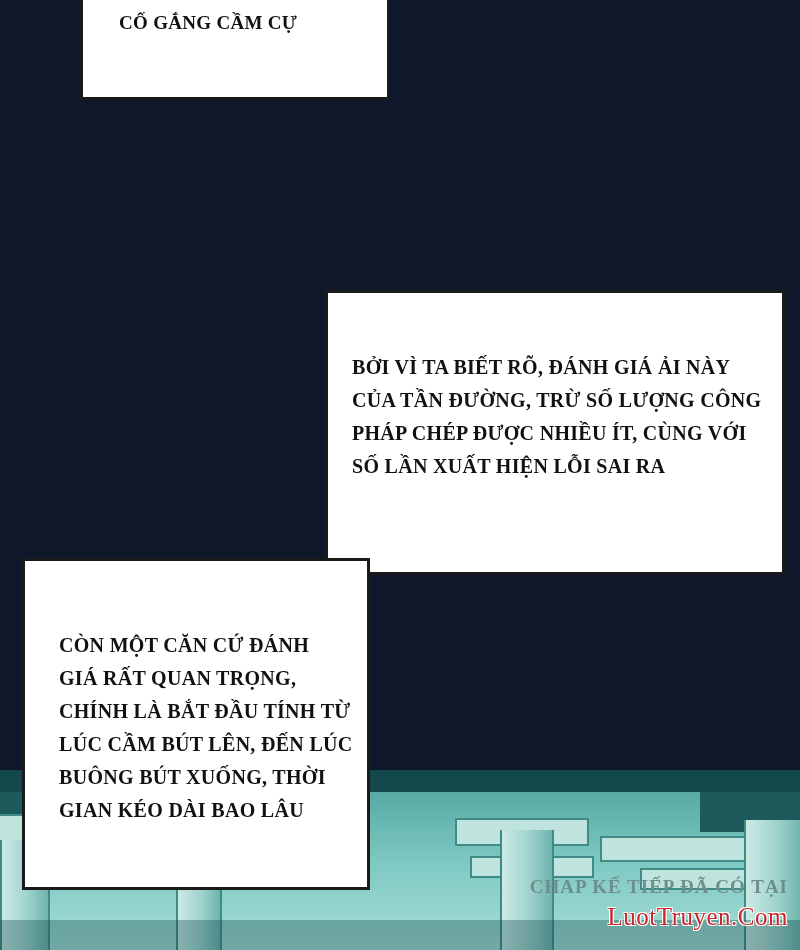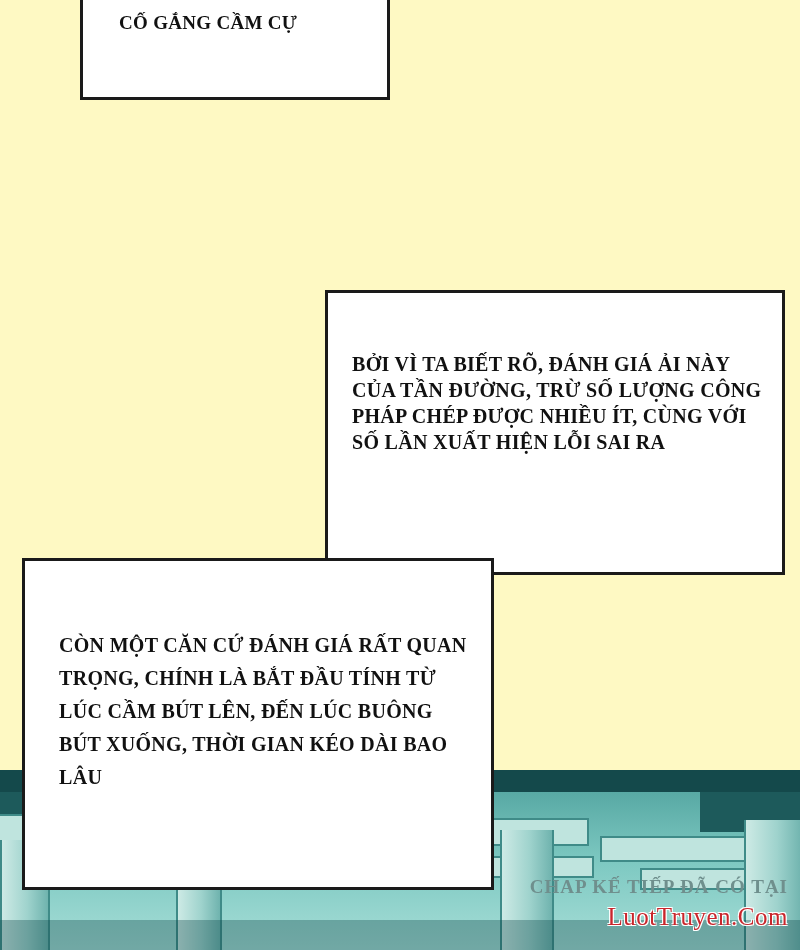--- a/index.html
+++ b/index.html
@@ -5,21 +5,21 @@
   html, body {
     margin: 0;
     padding: 0;
     background: #ffffff;
   }
   #page {
     position: relative;
     width: 800px;
     height: 950px;
     overflow: hidden;
-    background: #fef9c3;
+    background: #0f172a;
     font-family: "Liberation Sans", sans-serif;
   }
 
   
   .art-bottom {
     position: absolute;
     left: 0;
     top: 770px;
     width: 800px;
     height: 180px;
@@ -97,27 +97,27 @@
     top: 290px;
     width: 460px;
     height: 285px;
   }
   #bubble-mid .bubble-text {
     position: absolute;
     left: 24px;
     top: 58px;
     right: 16px;
     font-size: 20px;
-    line-height: 26px;
+    line-height: 33px;
   }
 
   #bubble-low {
     left: 22px;
     top: 558px;
-    width: 472px;
+    width: 348px;
     height: 332px;
   }
   #bubble-low .bubble-text {
     position: absolute;
     left: 34px;
     top: 68px;
     right: 14px;
     font-size: 20px;
     line-height: 33px;
   }

